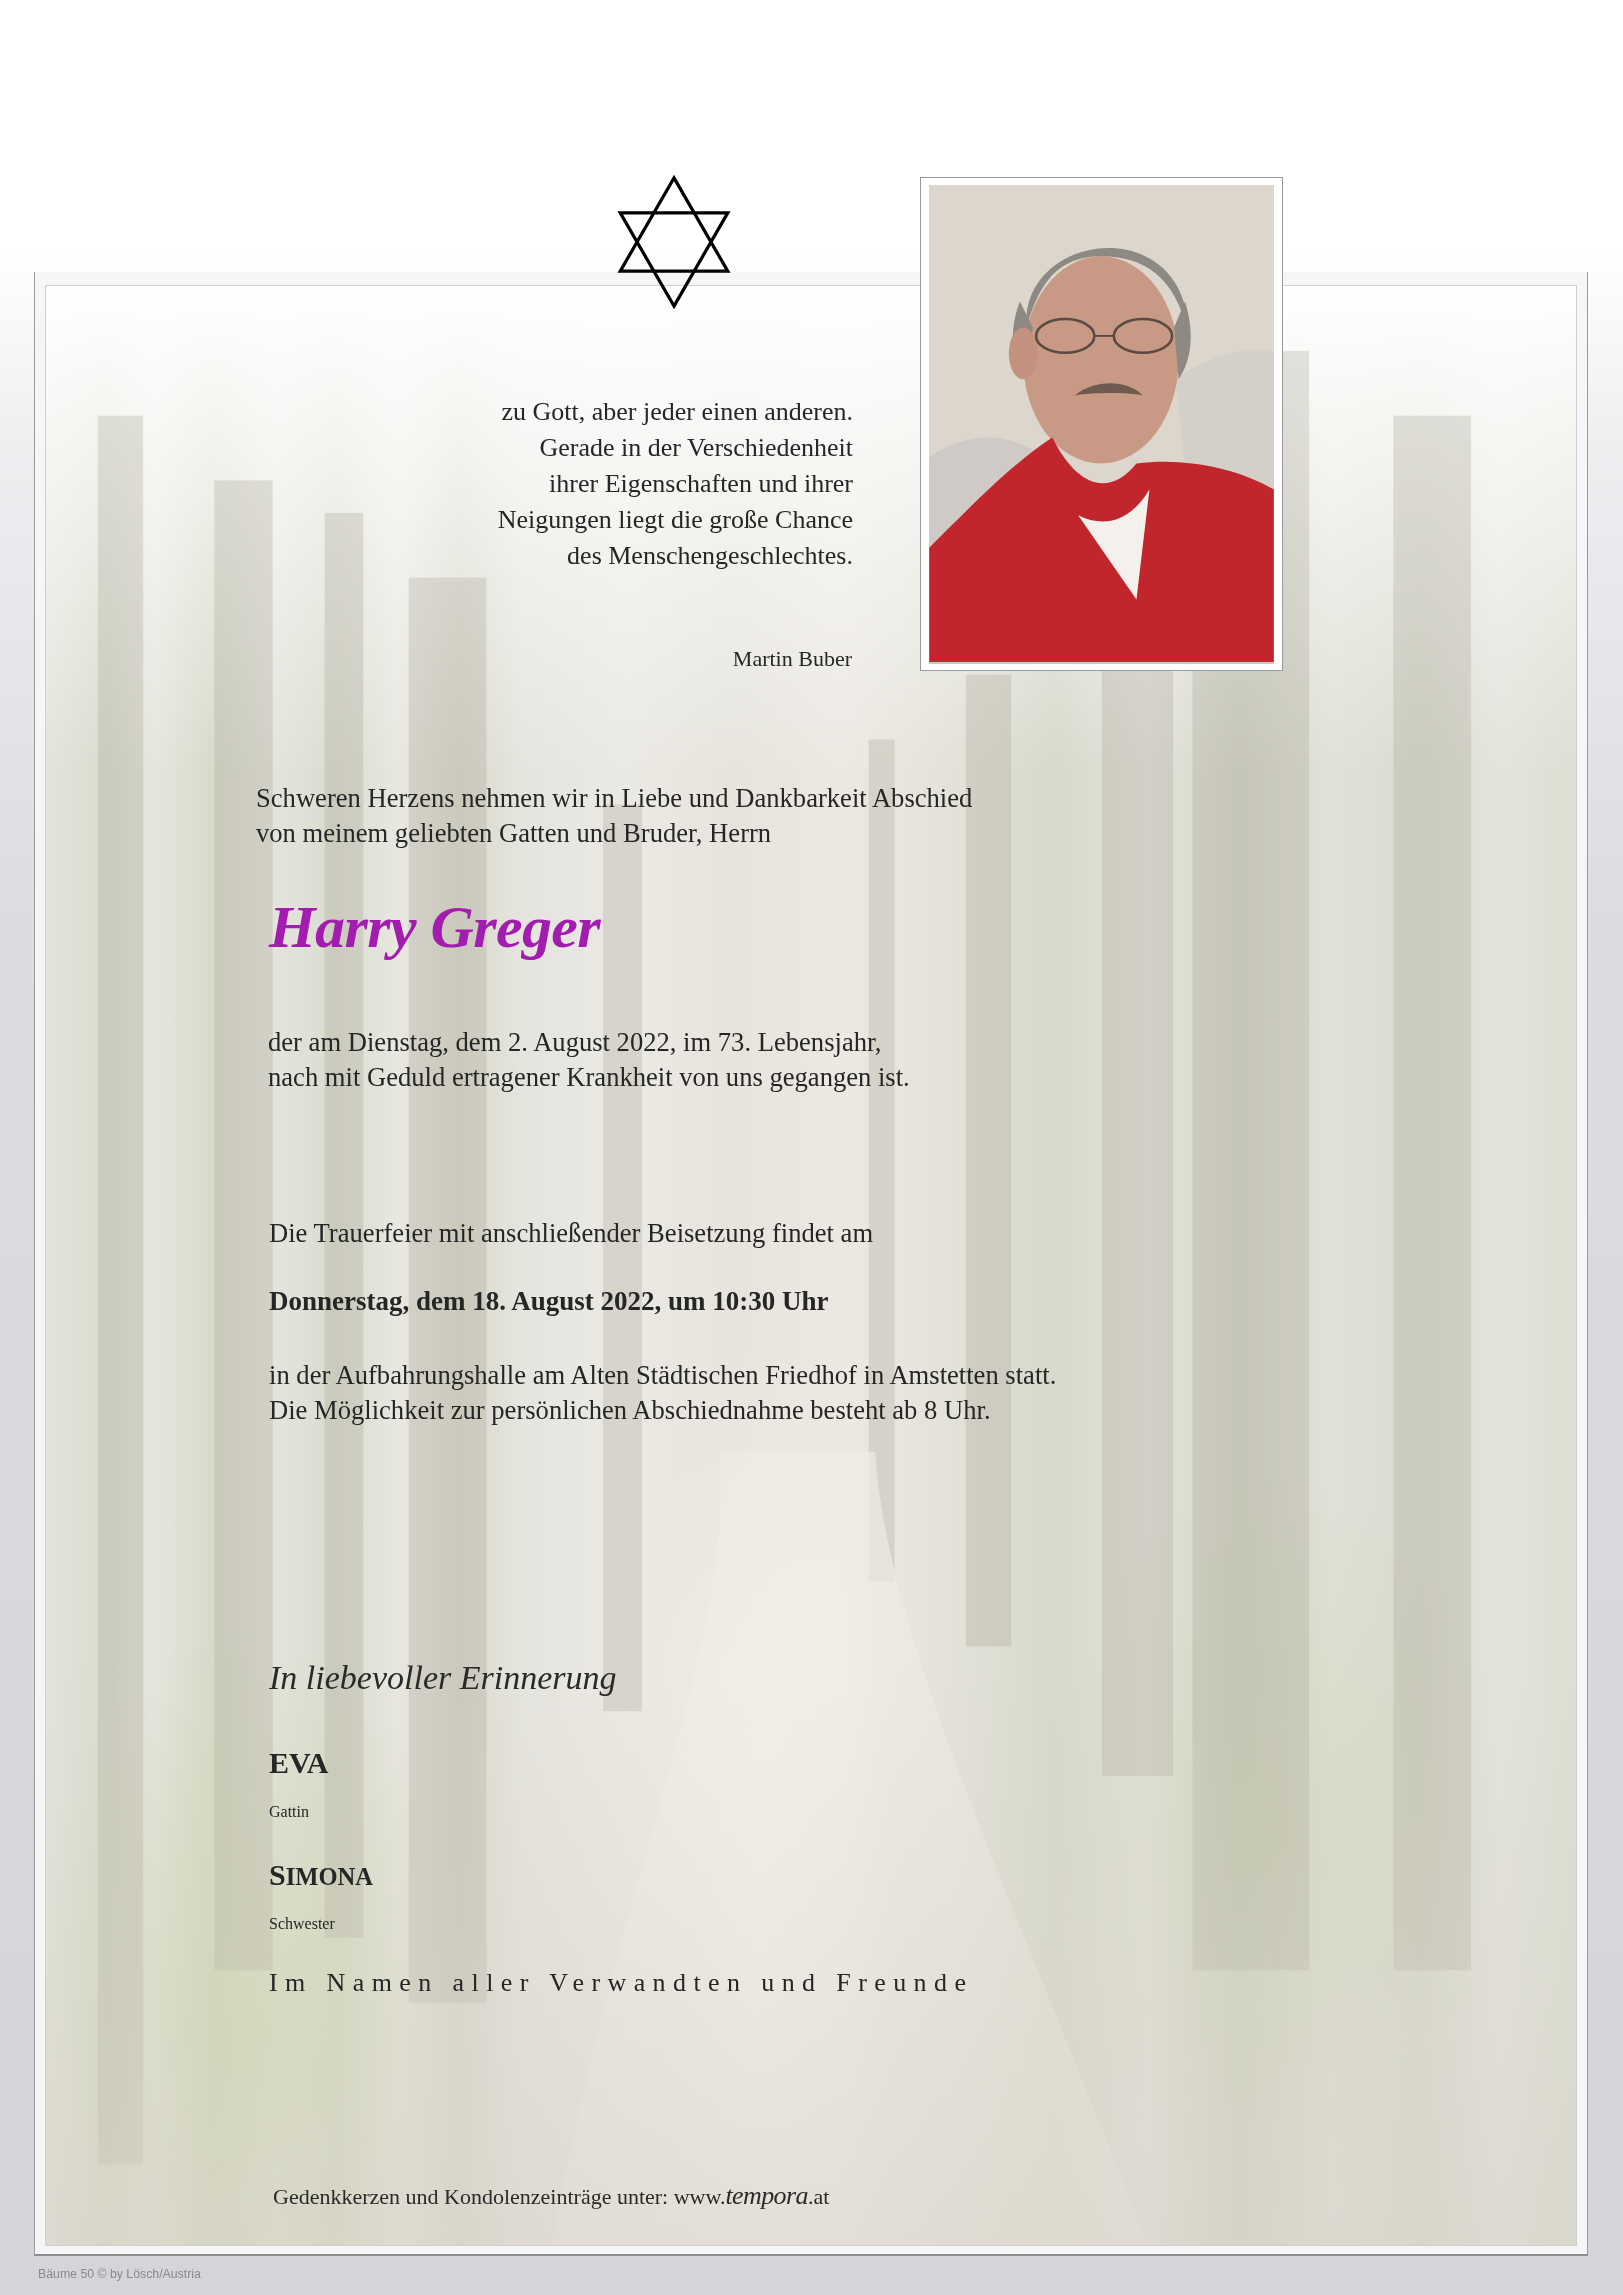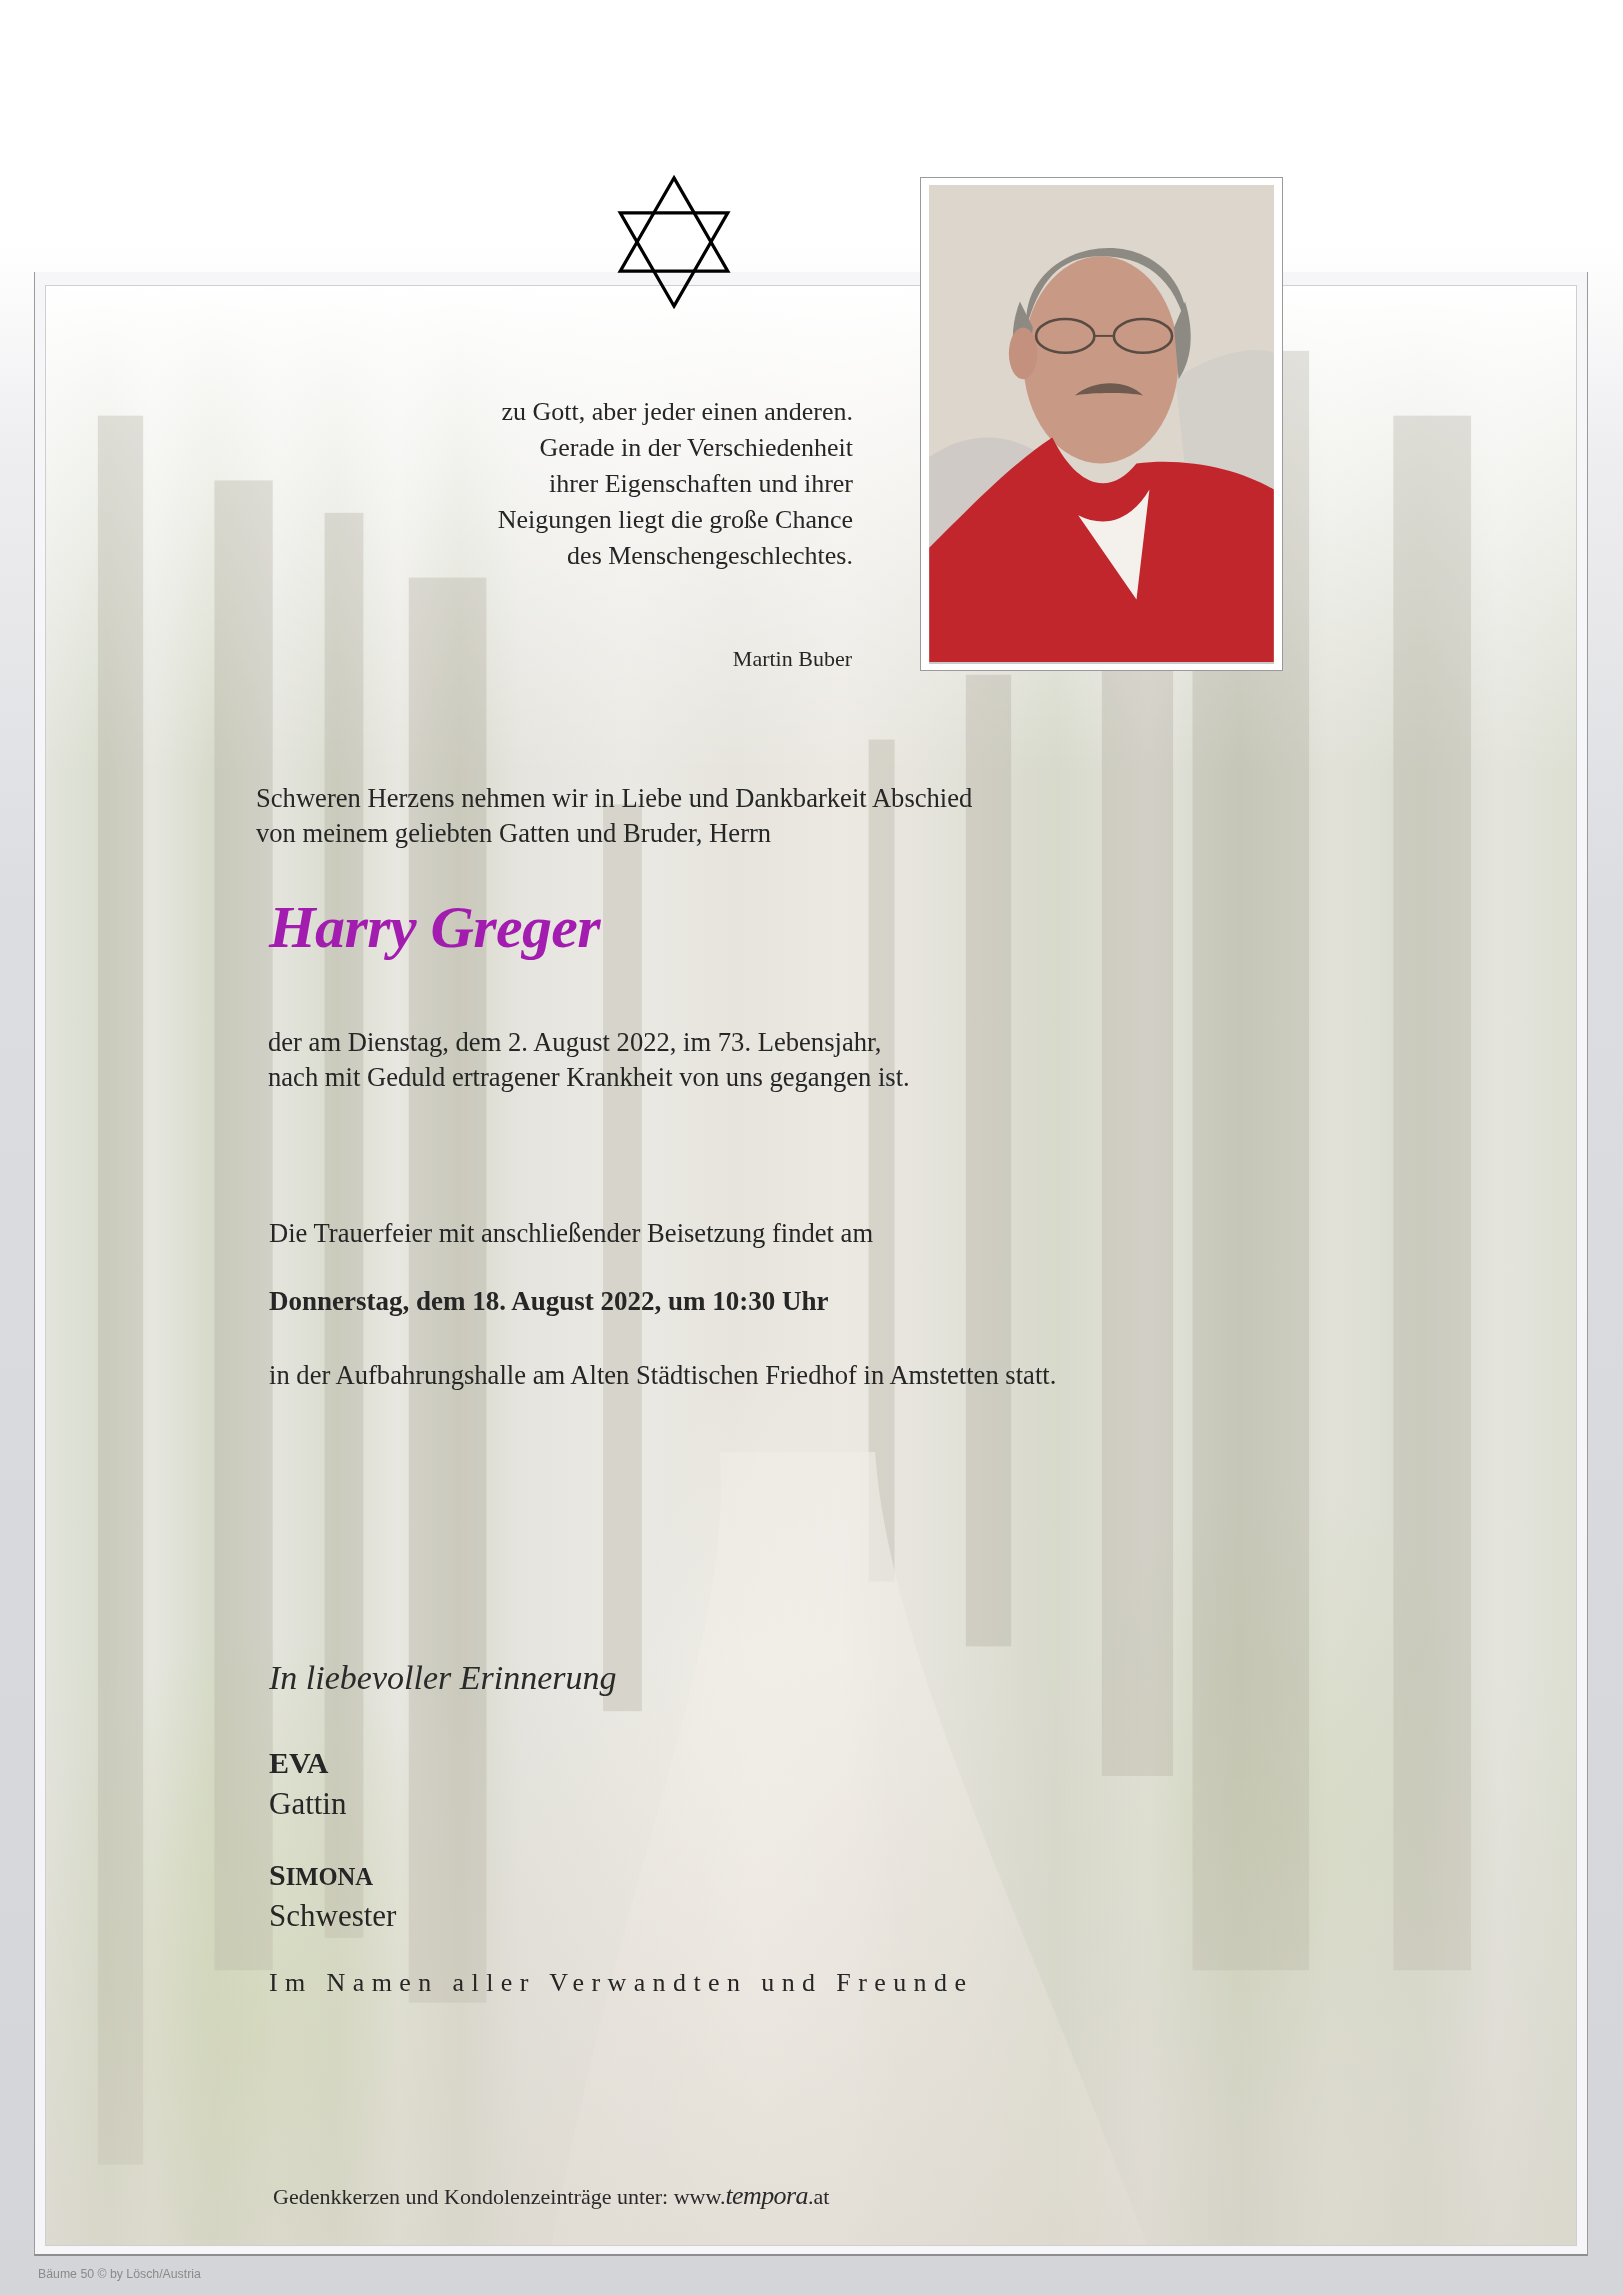--- a/index.html
+++ b/index.html
@@ -75,21 +75,21 @@
   }
   .death { left: 268px; top: 1025px; font-size: 26.6px; line-height: 35px; }
 
   .ceremony-intro { left: 269px; top: 1218px; font-size: 26.6px; }
   .ceremony-date { left: 269px; top: 1286px; font-size: 27px; font-weight: bold; }
   .ceremony-place { left: 269px; top: 1358px; font-size: 26.6px; line-height: 35px; }
 
   .memory { left: 269px; top: 1659px; font-size: 34px; font-style: italic; color: #2a2a2a; }
   .mourner-name { font-size: 30px; font-weight: bold; }
   .mourner-name .sc { font-size: 24.6px; }
-  .mourner-rel { font-size: 31px; }
+  .mourner-rel { font-size: 16px; margin-top: 17px; }
   .m1 { left: 269px; top: 1746px; }
   .m1r { left: 269px; top: 1786px; }
   .m2 { left: 269px; top: 1858px; }
   .m2r { left: 269px; top: 1898px; }
   .all { left: 269px; top: 1968px; font-size: 26px; letter-spacing: 7.4px; }
 
   .footer-line { left: 273px; top: 2181px; font-size: 22px; color: #2a2a2a; }
   .footer-line .brand { font-style: italic; font-size: 26px; letter-spacing: -0.6px; }
 
   .copyright {
@@ -165,20 +165,21 @@
 
 <div class="abs death">
   <div>der am Dienstag, dem 2. August 2022, im 73. Lebensjahr,</div>
   <div>nach mit Geduld ertragener Krankheit von uns gegangen ist.</div>
 </div>
 
 <div class="abs ceremony-intro">Die Trauerfeier mit anschließender Beisetzung findet am</div>
 <div class="abs ceremony-date">Donnerstag, dem 18. August 2022, um 10:30 Uhr</div>
 <div class="abs ceremony-place">
   <div>in der Aufbahrungshalle am Alten Städtischen Friedhof in Amstetten statt.</div>
+  <div>Die Möglichkeit zur persönlichen Abschiednahme besteht ab 8 Uhr.</div>
 </div>
 
 <div class="abs memory">In liebevoller Erinnerung</div>
 
 <div class="abs mourner-name m1"><span>EVA</span><span class="sc"></span></div>
 <div class="abs mourner-rel m1r">Gattin</div>
 
 <div class="abs mourner-name m2"><span>S</span><span class="sc">IMONA</span></div>
 <div class="abs mourner-rel m2r">Schwester</div>
 

